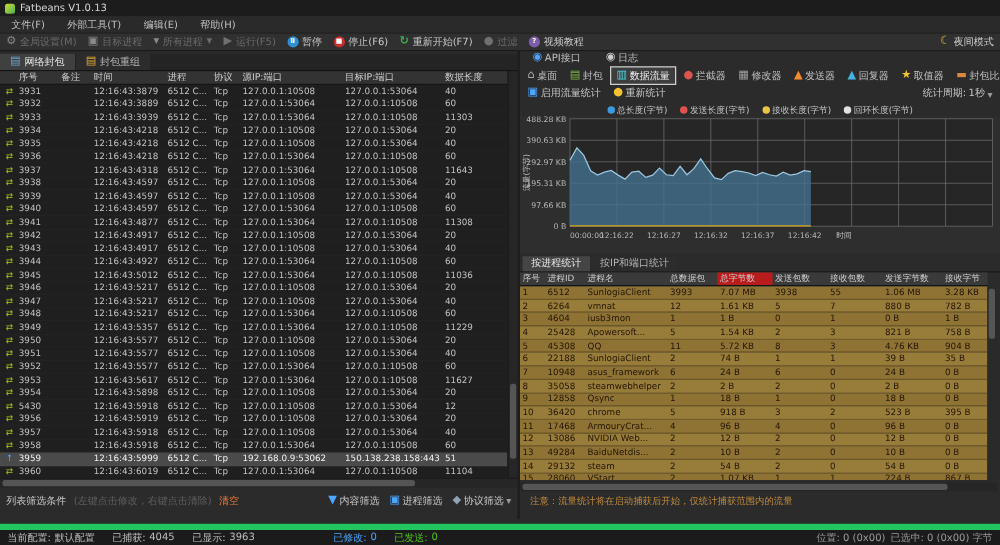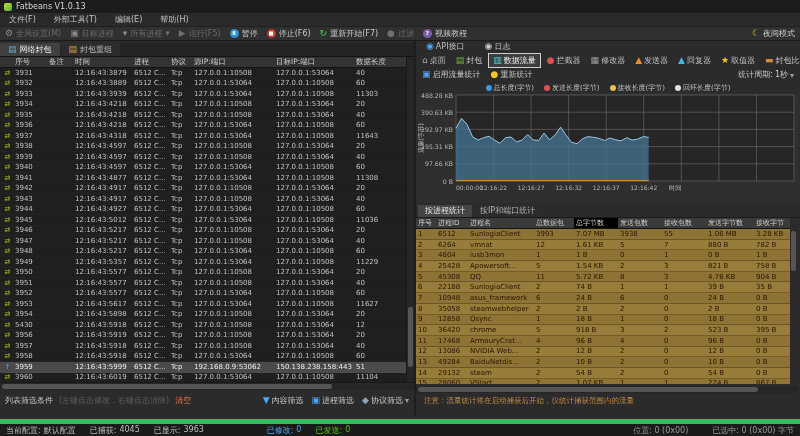--- a/index.html
+++ b/index.html
@@ -46,33 +46,33 @@
   .rctrl .period{margin-left:auto;display:flex;gap:2px;align-items:flex-end;color:#c8c8c8}
   .legend{left:416px;top:82px;width:384px;height:11px;display:flex;gap:10px;justify-content:center;align-items:center;font-size:7px;color:#c5c5c5}
   .dot{display:inline-block;width:6px;height:6px;border-radius:50%;margin-right:2px;vertical-align:middle}
   .chartbox{left:416px;top:93px;width:384px;height:110px;background:#2e2e2e}
   .stabs{left:416px;top:205px;width:384px;height:13px;display:flex;align-items:flex-end;gap:1px;padding-left:2px;box-sizing:border-box;border-bottom:1px solid #1a1a1a}
   .stab{padding:0 7px;height:12px;line-height:12px;background:#2c2c2c;color:#b5b5b5}
   .stab.active{background:#454545;color:#eaeaea}
   .sgrid{display:grid;grid-template-columns:20px 32px 66px 40px 44px 44px 44px 48px 36px;align-items:center}
   .shead{left:416px;top:218px;width:374px;height:11px;background:#3a3a3a;color:#d0d0d0;font-size:7px;border-bottom:1px solid #141414;box-sizing:border-box}
   .shead span{padding-left:2px;white-space:nowrap;overflow:hidden}
-  .shead span.sorted{background:#000000}
+  .shead span.sorted{background:#b91c1c}
   .srows{left:416px;top:229px;width:374px;height:155px;overflow:hidden}
   .srow{height:9.7px;font-size:7px;color:#241604;background:#8f7334;border-bottom:1px solid rgba(0,0,0,0.25)}
   .srow:nth-child(even){background:#987c3a}
   .srow span{padding-left:2px;white-space:nowrap;overflow:hidden}
   .rvscroll{left:790px;top:229px;width:8px;height:155px;background:#2a2a2a}
   .rhscroll{left:416px;top:386px;width:382px;height:7px;background:#262626}
   .note{left:424px;top:396px;width:374px;height:12px;color:#c08a3e;font-size:7.5px;white-space:nowrap}
   .vdivider{left:414px;top:40px;width:2px;height:375px;background:#1e1e1e}
   
   .statusbar{left:0;top:419px;width:800px;height:17px;background:#1b1b1b;border-top:5px solid #22c55e;display:flex;align-items:center;gap:14px;padding:0 6px;box-sizing:border-box;font-size:8px;color:#bdbdbd}
   .statusbar .pair{display:flex;gap:3px;white-space:nowrap}
-  .statusbar .right{margin-left:auto;display:flex;gap:24px;color:#9a9a9a;white-space:nowrap}
+  .statusbar .right{margin-left:auto;display:flex;gap:4px;color:#9a9a9a;white-space:nowrap}
   text{font-family:"DejaVu Sans","Liberation Sans",sans-serif}
 </style>
 </head>
 <body>
 
 <div class="abs titlebar">
   <span class="appicon"></span>
   <span>Fatbeans V1.0.13</span>
 </div>
 

